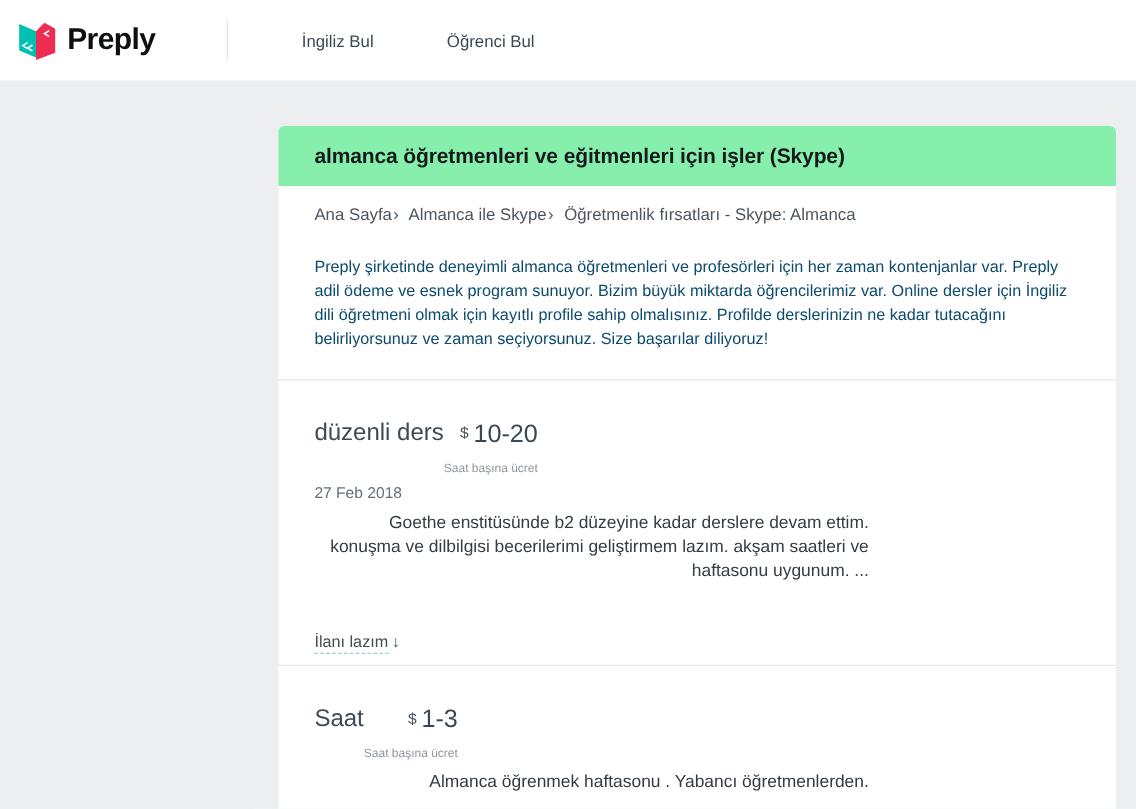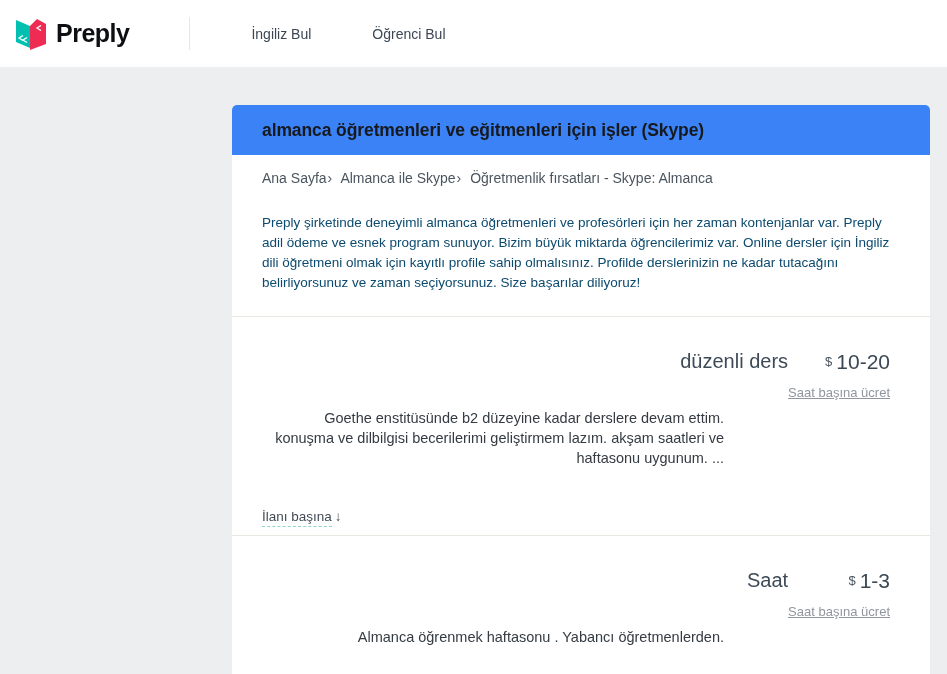--- a/index.html
+++ b/index.html
@@ -51,21 +51,21 @@
   
   .content {
     width: 698px;
     margin: 38px 0 0 232px;
     background: #ffffff;
     border-radius: 5px 5px 0 0;
     min-height: 586px;
   }
 
   .title-band {
-    background: #3b82f6;
+    background: #86efac;
     border-radius: 5px 5px 0 0;
     height: 50px;
     display: flex;
     align-items: center;
     padding: 0 30px;
   }
   .title-band h1 {
     margin: 0;
     font-size: 17.5px;
     font-weight: bold;
@@ -90,21 +90,21 @@
     max-width: 698px;
   }
 
   
   .job {
     border-top: 1px solid #e9e7e2;
     padding: 33px 40px 10px 30px;
   }
   .job-head {
     display: flex;
-    justify-content: flex-end;
+    justify-content: flex-start;
     align-items: flex-start;
   }
   .job-title {
     margin: 0;
     font-size: 20px;
     font-weight: normal;
     color: #3e4b57;
   }
   .job-price-block { text-align: right; }
   .job-price {
@@ -113,23 +113,22 @@
   }
   .currency {
     font-size: 13px;
     color: #4a545e;
     margin-right: 4px;
     vertical-align: 3px;
   }
   .price-value { font-size: 21px; }
   .price-caption {
     margin-top: 11px;
-    font-size: 13px;
+    font-size: 10px;
     color: #8f969d;
-    text-decoration: underline;
   }
   .job-date {
     margin-top: 7px;
     font-size: 13px;
     color: #666f78;
   }
   .job-desc {
     margin: 9px 0 0 0;
     font-size: 14.5px;
     line-height: 1.36;
@@ -188,23 +187,24 @@
   <section class="job">
     <div class="job-head">
       <h2 class="job-title">düzenli ders</h2>
       <div class="job-price-block">
         <div class="job-price">
           <span class="currency">$</span><span class="price-value">10-20</span>
         </div>
         <div class="price-caption">Saat başına ücret</div>
       </div>
     </div>
+    <div class="job-date">27 Feb 2018</div>
     <p class="job-desc">Goethe enstitüsünde b2 düzeyine kadar derslere devam ettim. konuşma ve dilbilgisi becerilerimi geliştirmem lazım. akşam saatleri ve haftasonu uygunum. ...</p>
     <div class="expand-link">
-      <span class="expand-text">İlanı başına</span><span class="arrow">↓</span>
+      <span class="expand-text">İlanı lazım</span><span class="arrow">↓</span>
     </div>
   </section>
 
   <section class="job">
     <div class="job-head">
       <h2 class="job-title">Saat</h2>
       <div class="job-price-block">
         <div class="job-price">
           <span class="currency">$</span><span class="price-value">1-3</span>
         </div>

